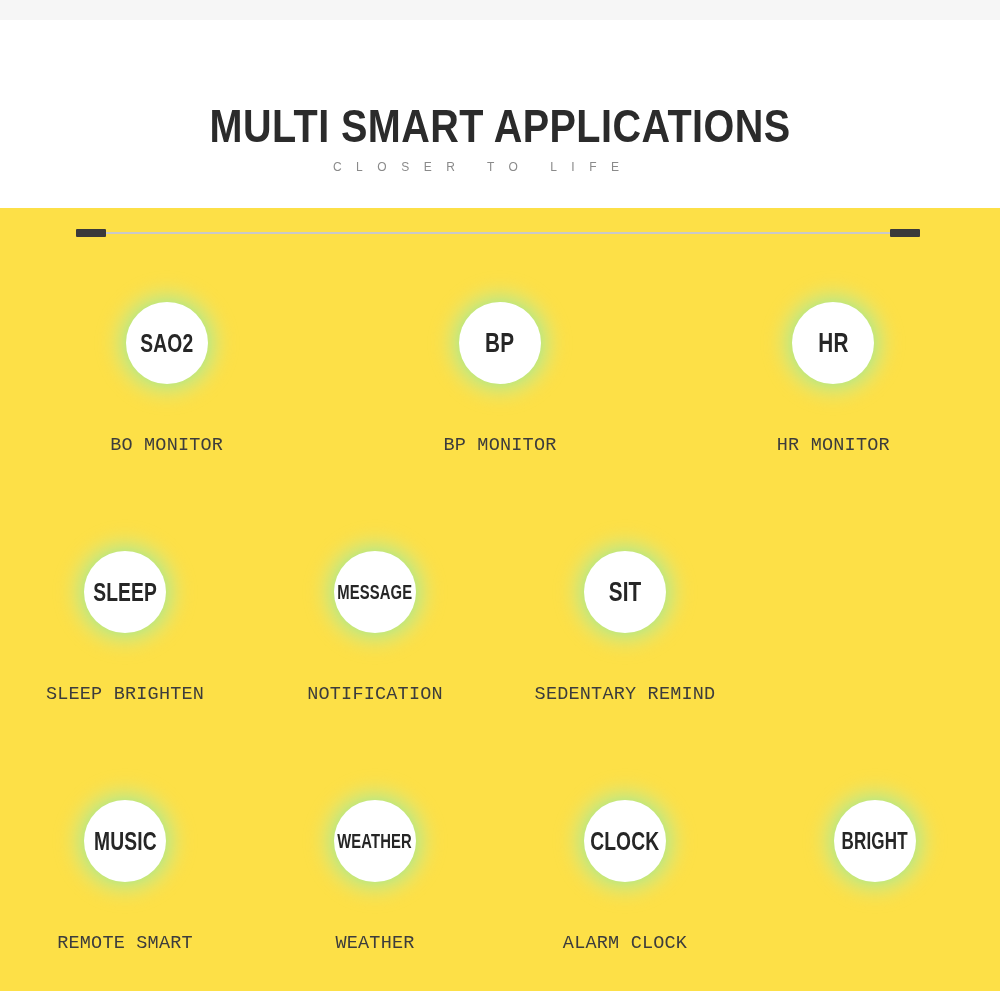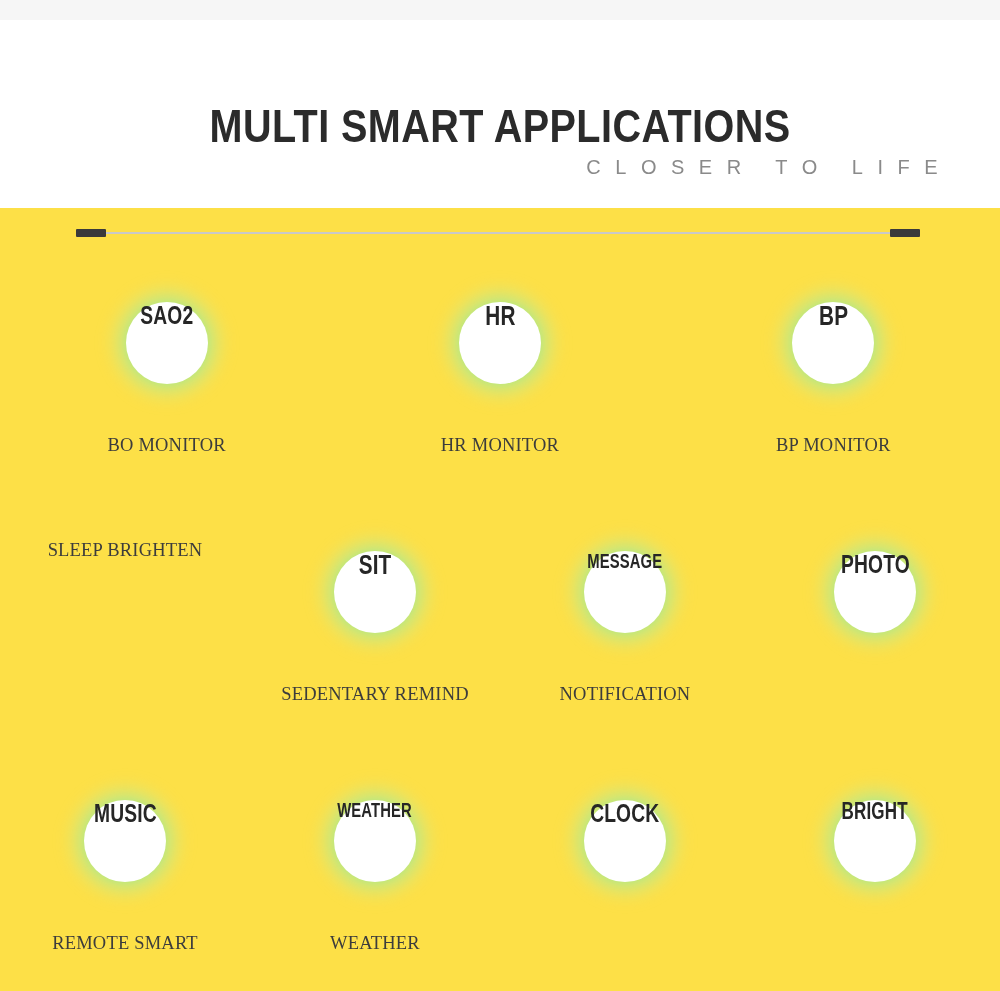--- a/index.html
+++ b/index.html
@@ -43,24 +43,24 @@
     line-height: 48px;
     transform: scaleX(0.86);
     transform-origin: center center;
     white-space: nowrap;
   }
 
   .subtitle {
     position: absolute;
     left: 0; top: 138px;
     width: 952px;
-    text-align: right;
+    text-align: center;
     color: #8a8a8a;
     font-family: "Liberation Sans", sans-serif;
-    font-size: 20px;
+    font-size: 12px;
     font-weight: 400;
     letter-spacing: 14.5px;
     text-indent: 14.5px;
     line-height: 18px;
     white-space: nowrap;
   }
 
   
   .divider {
     position: absolute;
@@ -130,20 +130,21 @@
                  rgba(246,246,246,0) 100%);
     filter: blur(7px);
   }
   .icon-circle {
     position: relative;
     width: 82px;
     height: 82px;
     border-radius: 50%;
     background: #ffffff;
     display: flex;
+    align-items: center;
     justify-content: center;
     z-index: 2;
   }
   .icon-text {
     color: #262626;
     font-family: "Liberation Sans", sans-serif;
     font-weight: 700;
     letter-spacing: 0.2px;
     line-height: 1;
     transform: scaleX(0.74);
@@ -152,21 +153,21 @@
   .icon-text.s-xl  { font-size: 28px; }
   .icon-text.s-lg  { font-size: 26px; }
   .icon-text.s-md  { font-size: 23px; }
   .icon-text.s-sm  { font-size: 20px; }
 
   .feature-label {
     margin-top: 23px;
     width: 230px;
     text-align: center;
     color: #3c3c3c;
-    font-family: Liberation Serif, serif;
+    font-family: Liberation Mono, monospace;
     font-size: 18.5px;
     font-weight: 400;
     letter-spacing: 0.2px;
     line-height: 27px;
   }
 </style>
 </head>
 <body>
 
 <div id="page">
@@ -190,64 +191,64 @@
             <div class="icon-circle">
               <span class="icon-text s-lg">SAO2</span>
             </div>
           </div>
           <div class="feature-label">BO MONITOR</div>
         </div>
         <div class="cell">
           <div class="icon-wrap">
             <div class="icon-glow"></div>
             <div class="icon-circle">
+              <span class="icon-text s-xl">BP</span>
+            </div>
+          </div>
+          <div class="feature-label">BP MONITOR</div>
+        </div>
+        <div class="cell">
+          <div class="icon-wrap">
+            <div class="icon-glow"></div>
+            <div class="icon-circle">
               <span class="icon-text s-xl">HR</span>
             </div>
           </div>
           <div class="feature-label">HR MONITOR</div>
-        </div>
-        <div class="cell">
-          <div class="icon-wrap">
-            <div class="icon-glow"></div>
-            <div class="icon-circle">
-              <span class="icon-text s-xl">BP</span>
-            </div>
-          </div>
-          <div class="feature-label">BP MONITOR</div>
         </div>
       </div>
       <div class="row">
         <div class="cell">
+          <div class="icon-wrap">
+            <div class="icon-glow"></div>
+            <div class="icon-circle">
+              <span class="icon-text s-lg">SLEEP</span>
+            </div>
+          </div>
           <div class="feature-label">SLEEP BRIGHTEN</div>
         </div>
         <div class="cell">
           <div class="icon-wrap">
             <div class="icon-glow"></div>
             <div class="icon-circle">
+              <span class="icon-text s-sm">MESSAGE</span>
+            </div>
+          </div>
+          <div class="feature-label">NOTIFICATION</div>
+        </div>
+        <div class="cell">
+          <div class="icon-wrap">
+            <div class="icon-glow"></div>
+            <div class="icon-circle">
               <span class="icon-text s-xl">SIT</span>
             </div>
           </div>
           <div class="feature-label">SEDENTARY REMIND</div>
         </div>
         <div class="cell">
-          <div class="icon-wrap">
-            <div class="icon-glow"></div>
-            <div class="icon-circle">
-              <span class="icon-text s-sm">MESSAGE</span>
-            </div>
-          </div>
-          <div class="feature-label">NOTIFICATION</div>
-        </div>
-        <div class="cell">
-          <div class="icon-wrap">
-            <div class="icon-glow"></div>
-            <div class="icon-circle">
-              <span class="icon-text s-lg">PHOTO</span>
-            </div>
-          </div>
         </div>
       </div>
       <div class="row">
         <div class="cell">
           <div class="icon-wrap">
             <div class="icon-glow"></div>
             <div class="icon-circle">
               <span class="icon-text s-lg">MUSIC</span>
             </div>
           </div>
@@ -262,20 +263,21 @@
           </div>
           <div class="feature-label">WEATHER</div>
         </div>
         <div class="cell">
           <div class="icon-wrap">
             <div class="icon-glow"></div>
             <div class="icon-circle">
               <span class="icon-text s-lg">CLOCK</span>
             </div>
           </div>
+          <div class="feature-label">ALARM CLOCK</div>
         </div>
         <div class="cell">
           <div class="icon-wrap">
             <div class="icon-glow"></div>
             <div class="icon-circle">
               <span class="icon-text s-md">BRIGHT</span>
             </div>
           </div>
         </div>
       </div>

